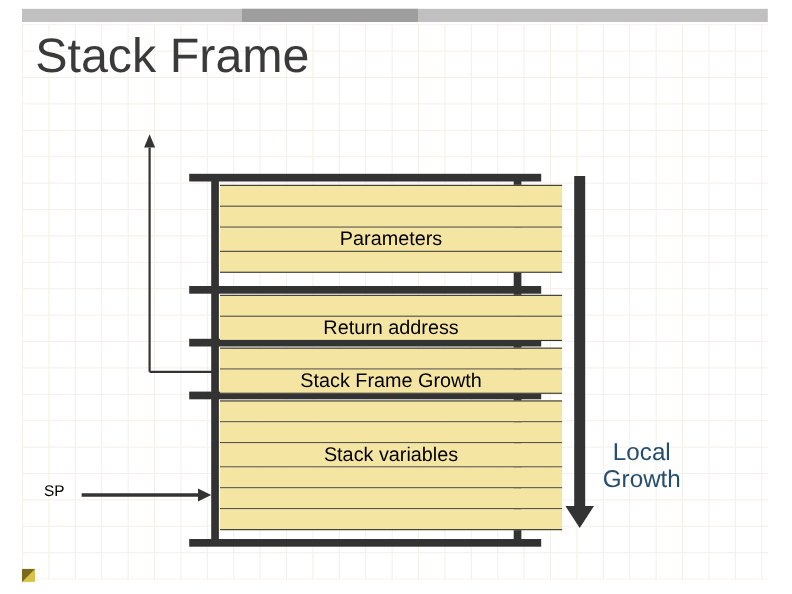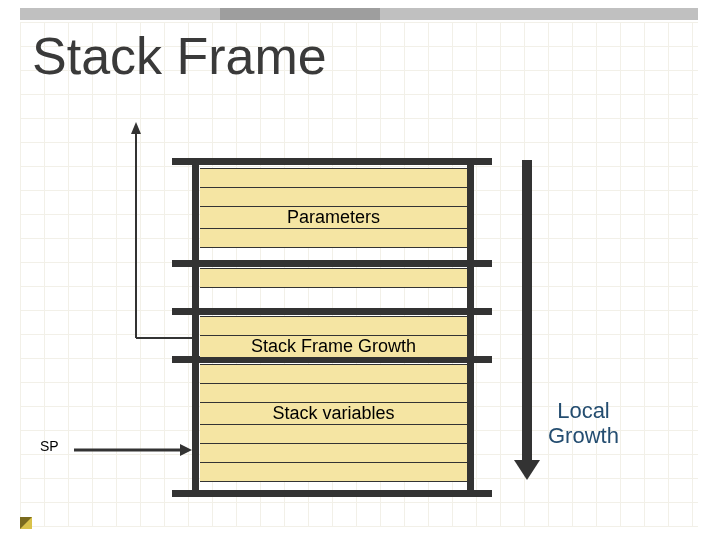--- a/index.html
+++ b/index.html
@@ -24,21 +24,21 @@
     left: 220px;
     top: 8px;
     width: 160px;
     height: 12px;
     background: #9e9e9e;
   }
   .title {
     position: absolute;
     left: 32px;
     top: 26px;
-    font-size: 52px;
+    font-size: 44px;
     color: #3a3a3a;
     font-weight: 400;
   }
   .grid {
     position: absolute;
     left: 20px;
     top: 22px;
     width: 678px;
     height: 505px;
     background-image:
@@ -59,21 +59,21 @@
   .frame-bar {
     position: absolute;
     left: 172px;
     width: 320px;
     height: 7px;
     background: #333;
   }
   .cells {
     position: absolute;
     left: 200px;
-    width: 267px;
+    width: 311px;
   }
   .cell {
     height: 18px;
     border-bottom: 1px solid #333;
     background: #f5e5a3;
     display: flex;
     align-items: center;
     justify-content: center;
     font-size: 18px;
     color: #000;
@@ -126,20 +126,21 @@
 
 <div class="cells" style="top:168px">
   <div class="cell"></div>
   <div class="cell"></div>
   <div class="cell tall">Parameters</div>
   <div class="cell"></div>
 </div>
 
 <div class="cells" style="top:268px">
   <div class="cell"></div>
+  <div class="cell tall">Return address</div>
 </div>
 
 <div class="cells" style="top:316px">
   <div class="cell"></div>
   <div class="cell tall">Stack Frame Growth</div>
 </div>
 
 <div class="cells" style="top:364px">
   <div class="cell"></div>
   <div class="cell"></div>

